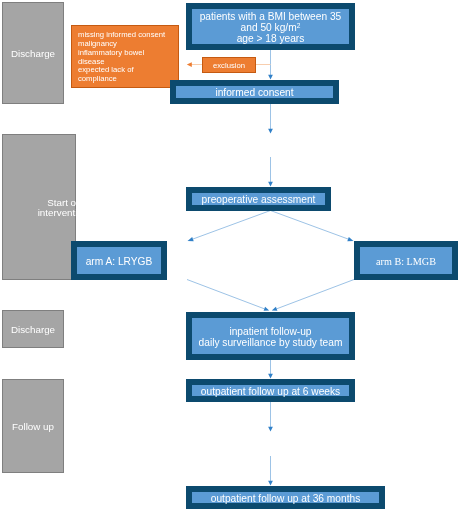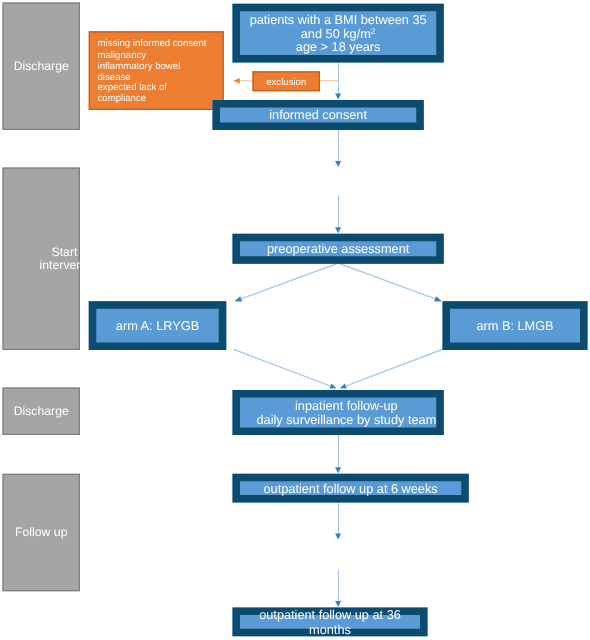--- a/index.html
+++ b/index.html
@@ -56,21 +56,21 @@
     </g>
     <g stroke="#f8ceae" stroke-width="1" fill="none">
       <line x1="191" y1="64.5" x2="270.5" y2="64.5"></line>
     </g>
     <polygon fill="#ed7d31" points="186.8,64.6 191.8,62.3 191.8,66.9"></polygon>
   </svg>
 
   <div class="node gray" style="left:2px;top:2px;width:62px;height:102px;">
     <span>Discharge</span>
   </div>
-  <div class="node gray" style="left:2px;top:134px;width:62px;height:146px;padding-left:48px;">
+  <div class="node gray" style="left:2px;top:134px;width:74px;height:146px;padding-left:48px;">
     <span>Start of
 intervention</span>
   </div>
   <div class="node gray" style="left:2px;top:310px;width:62px;height:38px;">
     <span>Discharge</span>
   </div>
   <div class="node gray" style="left:2px;top:379px;width:62px;height:94px;">
     <span>Follow up</span>
   </div>
 
@@ -89,39 +89,39 @@
 
   <div class="node orange" style="left:202px;top:57px;width:54px;height:16px;text-align:right;">
     <span>exclusion</span>
   </div>
 
   <div class="node blue" style="left:170px;top:80px;width:169px;height:24px;">
     <span>informed consent</span>
   </div>
 
 
-  <div class="node blue" style="left:186px;top:187px;width:169px;height:24px;">
+  <div class="node blue" style="left:186px;top:187px;width:145px;height:24px;">
     <span>preoperative assessment</span>
   </div>
 
-  <div class="node blue" style="left:71px;top:241px;width:110px;height:39px;align-items:center;">
+  <div class="node blue" style="left:71px;top:241px;width:96px;height:39px;align-items:center;">
     <span>arm A: LRYGB</span>
   </div>
 
-  <div class="node blue" style="left:354px;top:241px;width:116px;height:39px;">
+  <div class="node blue" style="left:354px;top:241px;width:104px;height:39px;font-family:Liberation Serif, serif;">
     <span>arm B: LMGB</span>
   </div>
 
-  <div class="node blue" style="left:186px;top:312px;width:169px;height:36px;justify-content:flex-end;">
+  <div class="node blue" style="left:186px;top:312px;width:169px;height:48px;">
     <span>inpatient follow-up
 daily surveillance by study team</span>
   </div>
 
-  <div class="node blue" style="left:186px;top:379px;width:189px;height:23px;">
+  <div class="node blue" style="left:186px;top:379px;width:169px;height:23px;">
     <span>outpatient follow up at 6 weeks</span>
   </div>
 
 
-  <div class="node blue" style="left:186px;top:486px;width:156px;height:23px;">
+  <div class="node blue" style="left:186px;top:486px;width:199px;height:23px;">
     <span>outpatient follow up at 36 months</span>
   </div>
 
 </div>
 
 </body></html>

